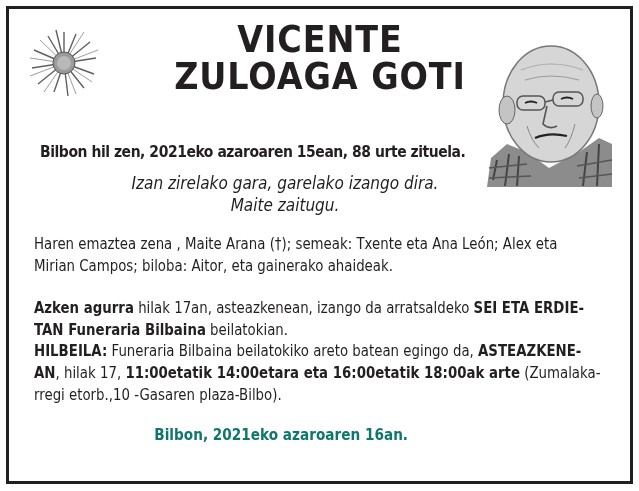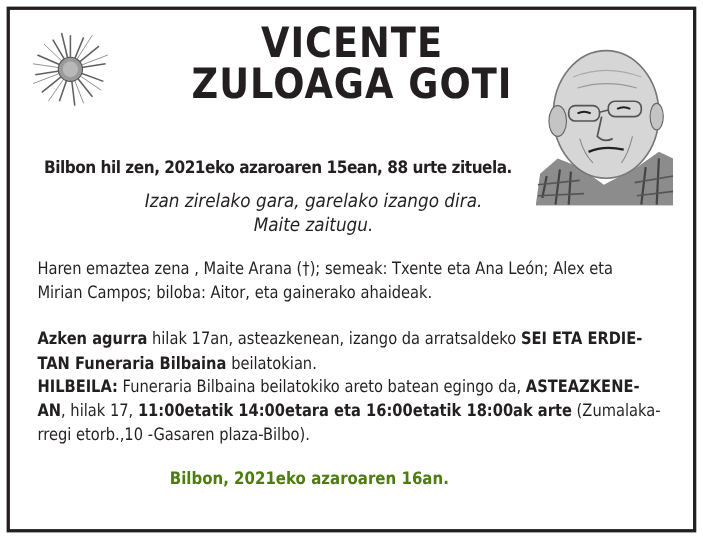--- a/index.html
+++ b/index.html
@@ -24,21 +24,21 @@
   .quote.q1 { top: 173px; }
   .quote.q2 { top: 195px; }
   .para { position: absolute; left: 34px; width: 640px; font-size: 15.5px; line-height: 22px;
           color: #231f20; font-family: "DejaVu Sans", sans-serif; transform: scaleX(0.86);
           transform-origin: left; white-space: nowrap; }
   .para b { font-weight: 700; }
   .family { top: 233px; }
   .service { top: 297px; }
   .vigil { top: 340px; }
   .closing { position: absolute; left: 0; width: 562px; top: 426px; text-align: center;
-             font-weight: 700; font-size: 15.5px; color: #4d7c0f; font-family: "DejaVu Sans", sans-serif; }
+             font-weight: 700; font-size: 15.5px; color: #0f766e; font-family: "DejaVu Sans", sans-serif; }
   .closing span { display: inline-block; transform: scaleX(0.88); }
 </style>
 </head>
 <body>
 
 <div class="frame"></div>
 
 <div class="emblem">
   <svg width="72" height="70" viewBox="0 0 72 70">
     <g stroke="#444" stroke-width="1.4" fill="none" opacity="0.85">

